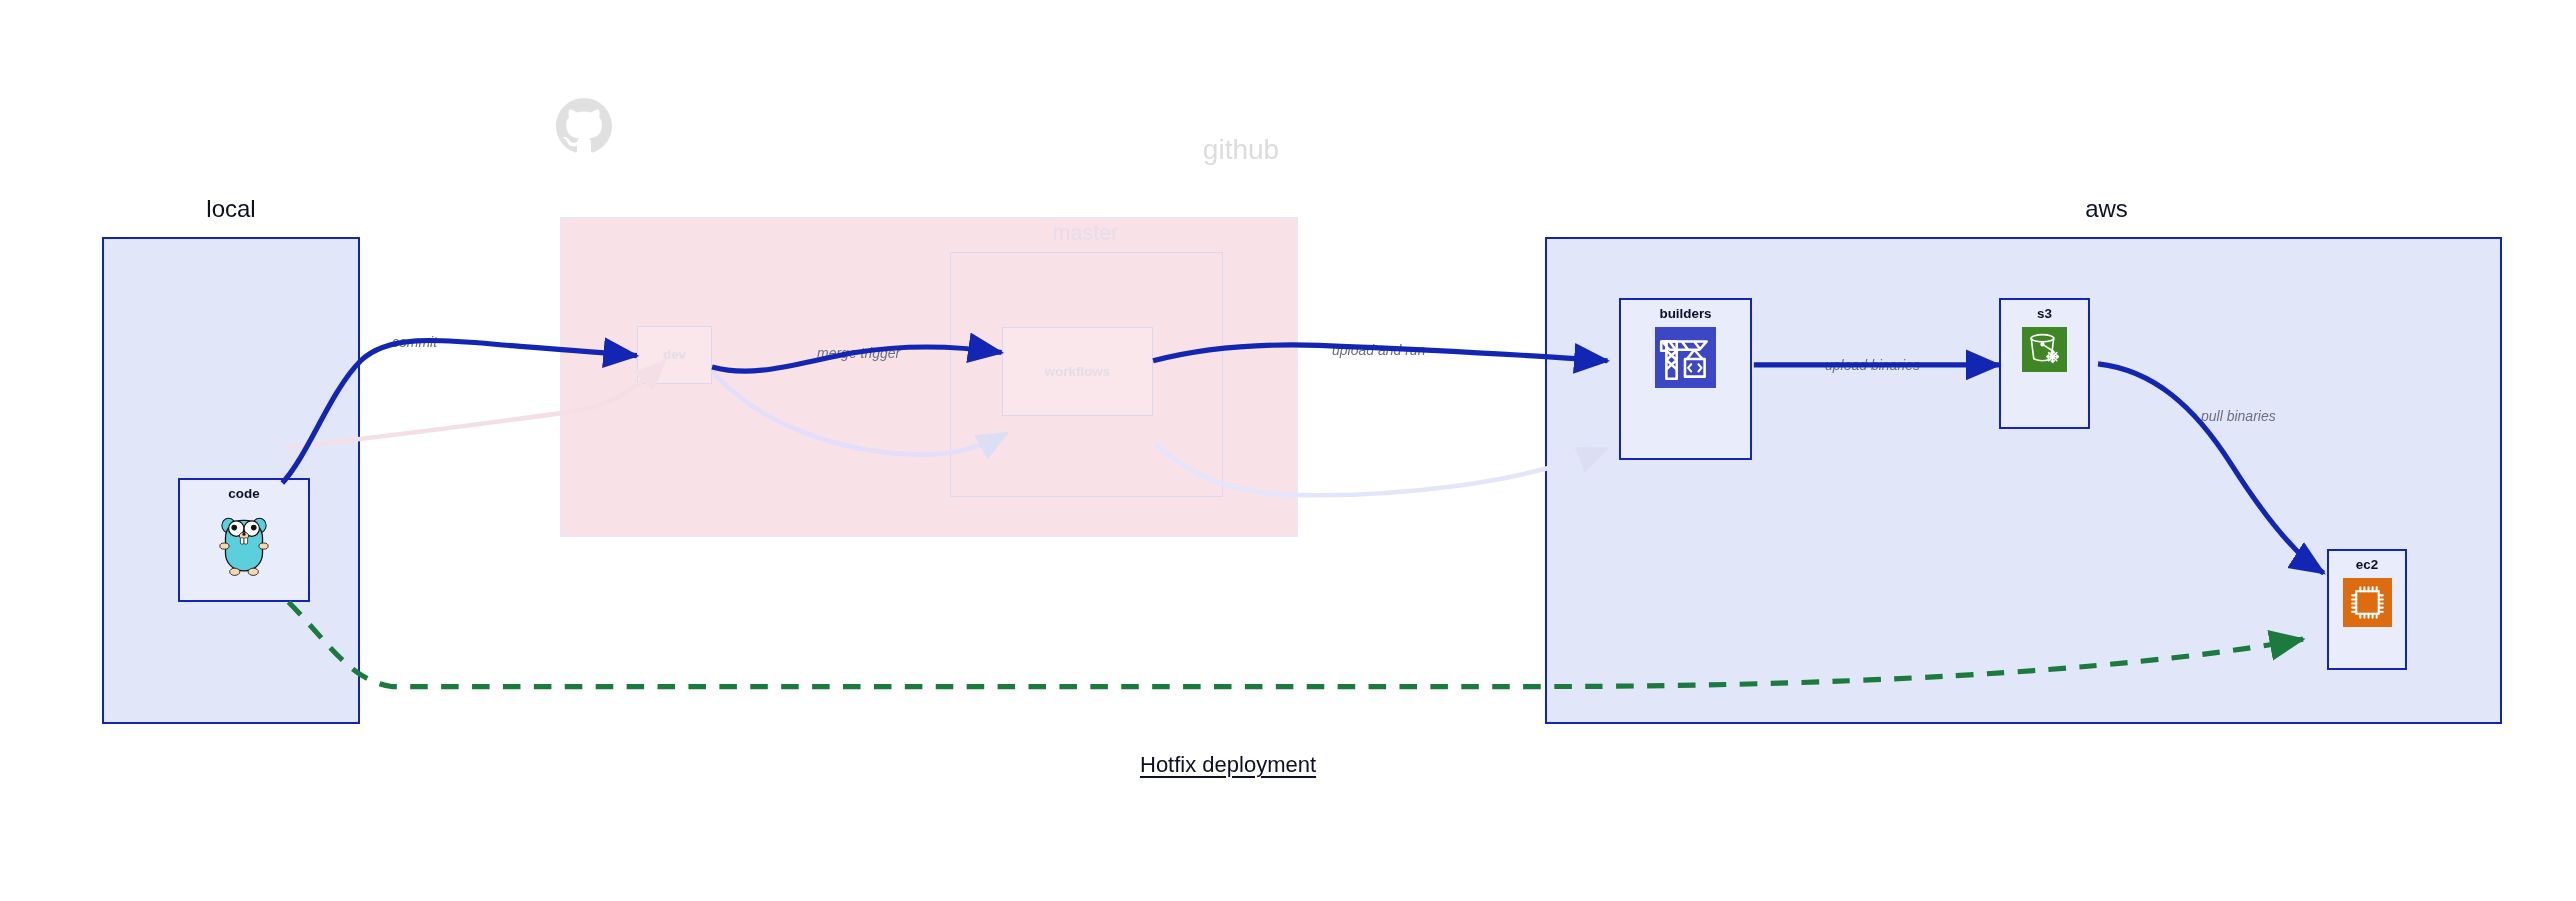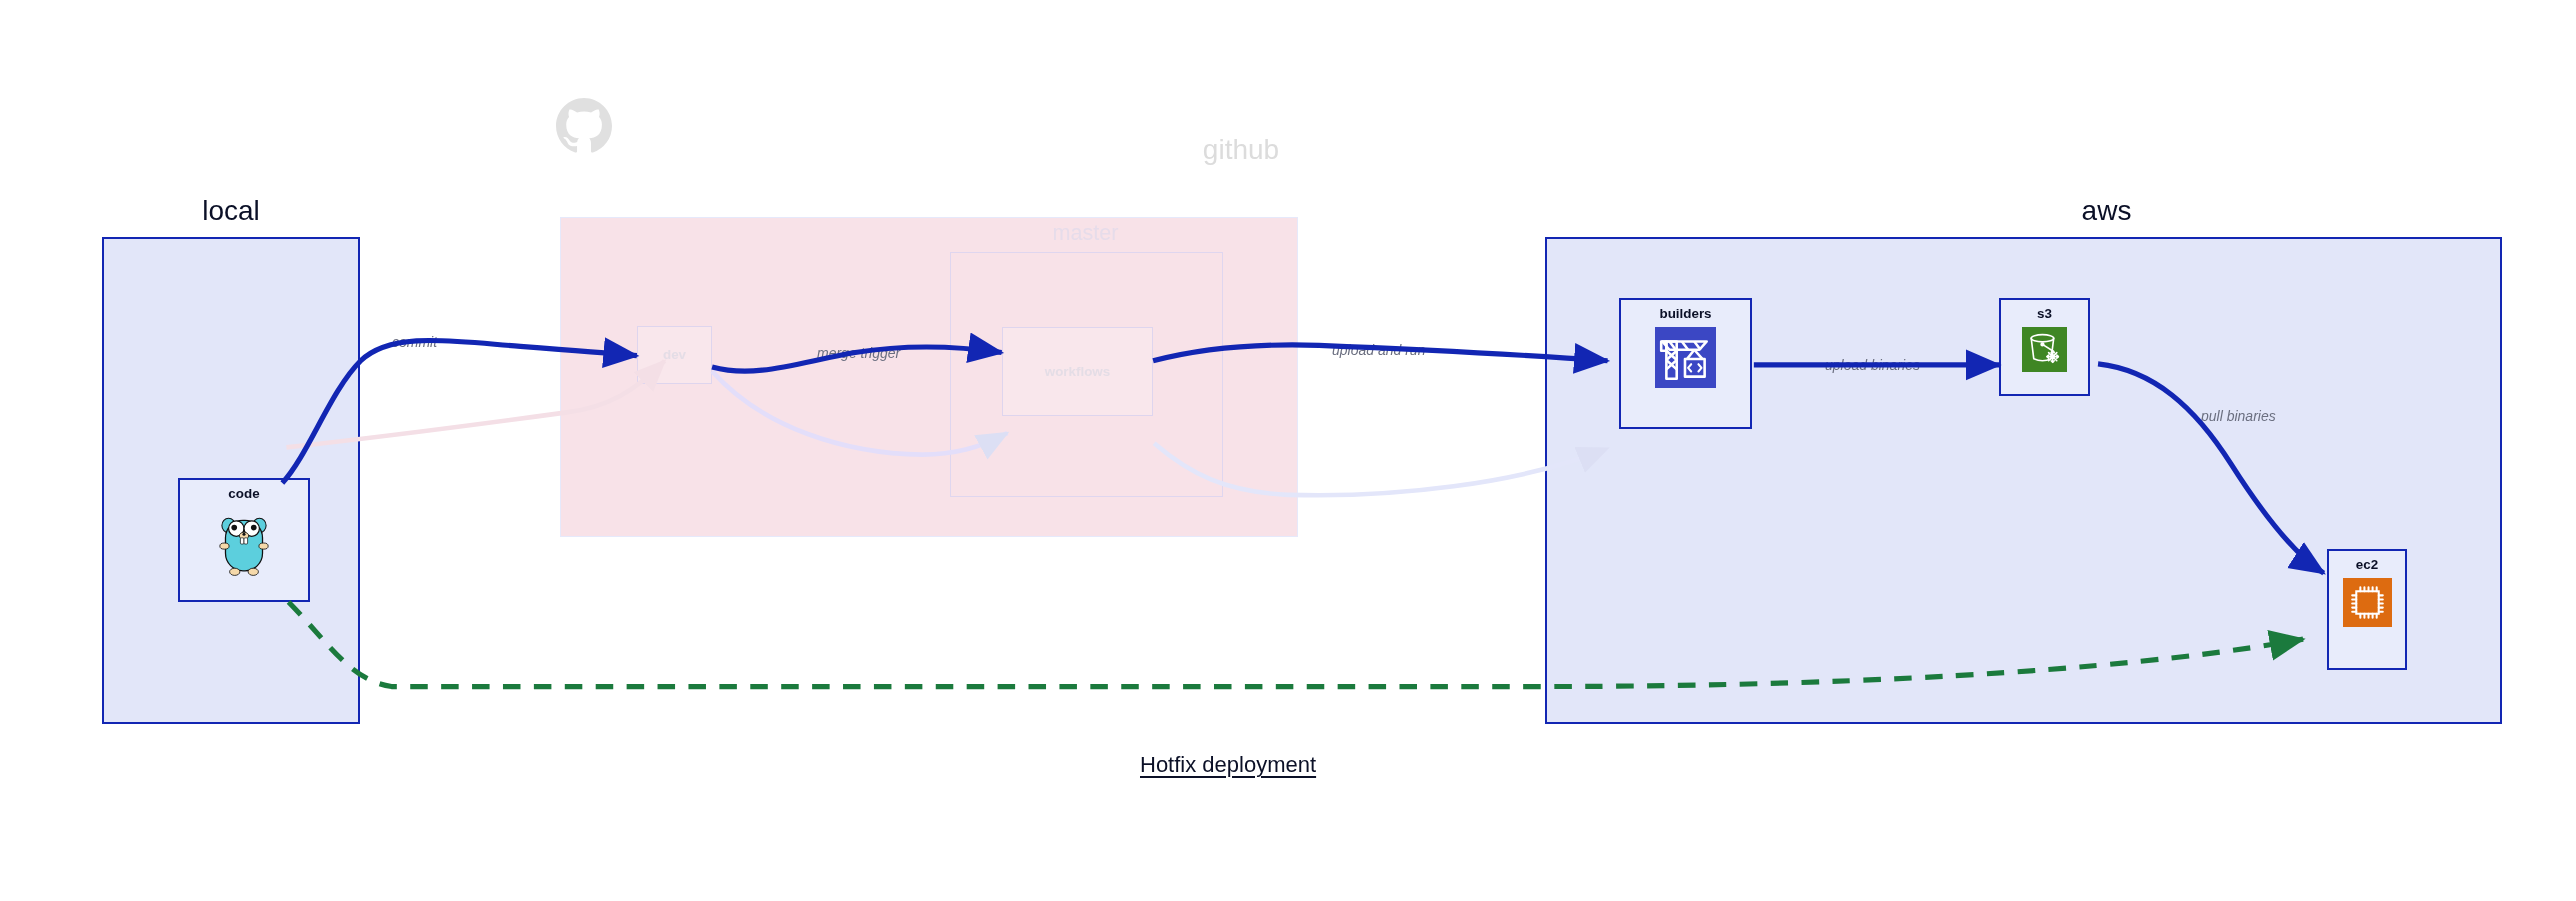--- a/index.html
+++ b/index.html
@@ -40,21 +40,21 @@
   }
 
   .group-label {
     position: absolute;
     white-space: nowrap;
     text-align: center;
     line-height: 1;
   }
   .label-local, .label-aws {
     color: #0b1027;
-    font-size: 28px;
+    font-size: 24px;
     font-weight: 400;
   }
   .label-github {
     color: #dcdcdc;
     font-size: 28px;
     font-weight: 400;
   }
   .label-master {
     color: #e6dcea;
     font-size: 21.6px;
@@ -231,21 +231,21 @@
 
           <ellipse cx="60" cy="56" rx="9" ry="7" fill="#f5d9aa" stroke="#111" stroke-width="1.6"></ellipse>
           <circle cx="60" cy="53" r="3" fill="#111"></circle>
 
           <rect x="53" y="60" width="7" height="12" rx="2" fill="#fff" stroke="#111" stroke-width="1.4"></rect>
           <rect x="60" y="60" width="7" height="12" rx="2" fill="#fff" stroke="#111" stroke-width="1.4"></rect>
         </svg>
       </div>
     </div>
 
-    <div class="node" style="left:1619px; top:298px; width:133px; height:131px;">
+    <div class="node" style="left:1619px; top:298px; width:133px; height:162px;">
       <div class="node-title">builders</div>
       <div class="node-icon">
         <svg width="61" height="61" viewBox="0 0 118 118">
           <rect x="0" y="0" width="118" height="118" fill="#3b47c4"></rect>
           <g fill="none" stroke="#fff" stroke-width="5" stroke-linejoin="round">
 
             <rect x="22" y="28" width="20" height="72"></rect>
 
             <path d="M22 46 L42 64 M42 46 L22 64 M22 64 L42 82 M42 64 L22 82"></path>
 
@@ -259,21 +259,21 @@
             <rect x="58" y="62" width="38" height="34"></rect>
           </g>
           <g fill="none" stroke="#fff" stroke-width="4" stroke-linecap="round" stroke-linejoin="round">
             <path d="M70 72 L64 79 L70 86"></path>
             <path d="M84 72 L90 79 L84 86"></path>
           </g>
         </svg>
       </div>
     </div>
 
-    <div class="node" style="left:1999px; top:298px; width:91px; height:98px;">
+    <div class="node" style="left:1999px; top:298px; width:91px; height:131px;">
       <div class="node-title">s3</div>
       <div class="node-icon">
         <svg width="45" height="45" viewBox="0 0 88 88">
           <rect x="0" y="0" width="88" height="88" fill="#3f8624"></rect>
           <g fill="none" stroke="#fff" stroke-width="3.2" stroke-linecap="round" stroke-linejoin="round">
 
             <ellipse cx="40" cy="22" rx="22" ry="7"></ellipse>
             <path d="M18 22 L23 62 Q40 70 57 62 L62 22"></path>
 
             <path d="M40 34 L62 48"></path>

